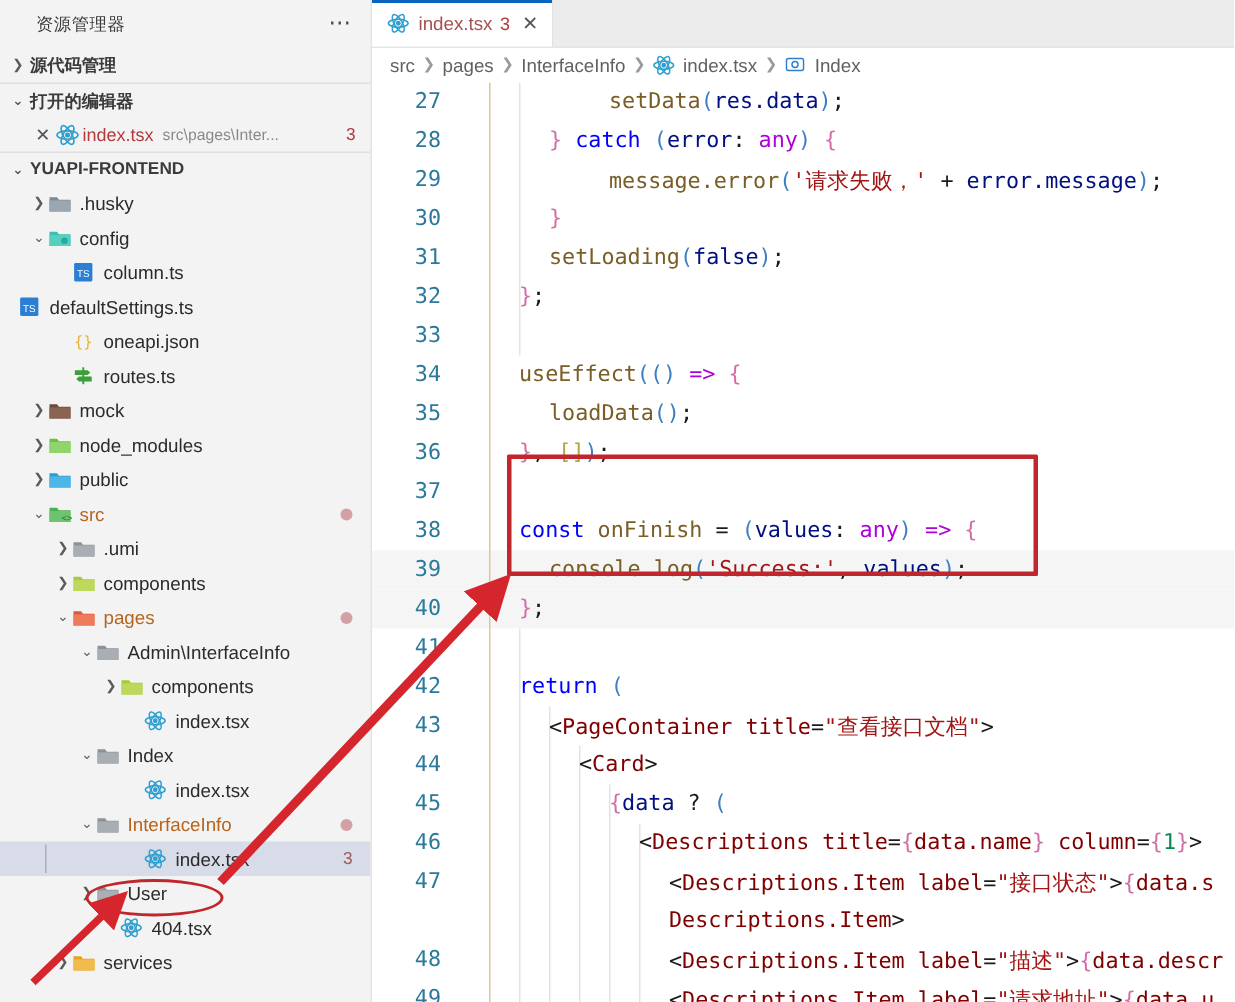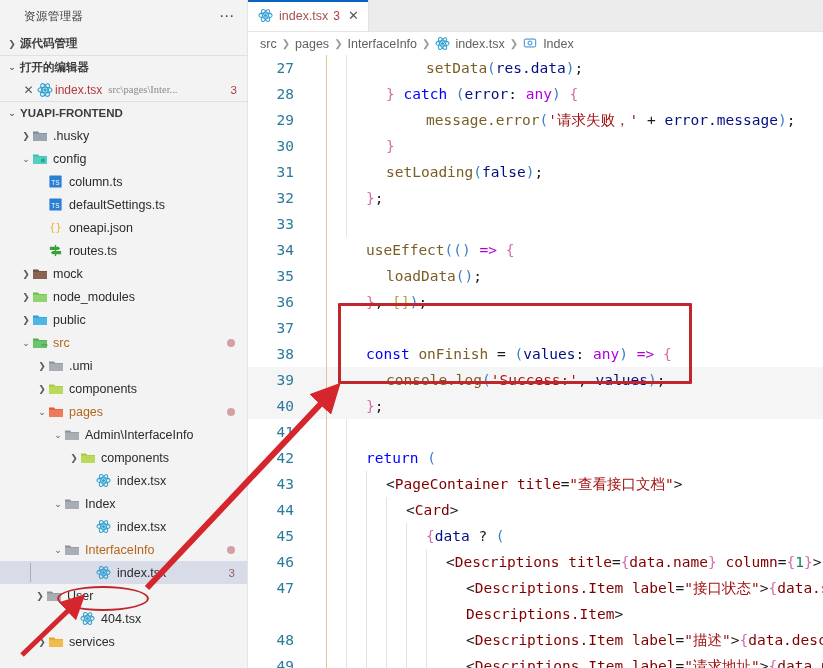--- a/index.html
+++ b/index.html
@@ -65,21 +65,21 @@
     font-size: 12px;
     padding-left: 20px;
     cursor: pointer;
   }
   .oe-close {
     width: 17px; flex: 0 0 17px;
     font-size: 12px; color: #555; text-align: center;
   }
   .oe-name { color: #b33a3a; margin-left: 2px; }
   .oe-path { color: #8a8a8a; font-size: 10.5px; margin-left: 6px;
-             overflow: hidden; white-space: nowrap; font-family: Liberation Serif, serif; }
+             overflow: hidden; white-space: nowrap; }
   .oe-badge { margin-left: auto; margin-right: 10px; color: #b33a3a; font-size: 11.5px; }
 
   .tree { font-size: 12.5px; color: #2b2b2b; }
   .row {
     height: 23px;
     display: flex; align-items: center;
     cursor: pointer;
     position: relative;
     white-space: nowrap;
   }
@@ -139,21 +139,20 @@
   .breadcrumb .sep { color: #9a9a9a; font-size: 10px; }
   .breadcrumb .crumb { cursor: pointer; display: flex; align-items: center; gap: 4px; }
 
   .code-area { position: relative; background: #ffffff; height: 613px; overflow: hidden; }
   .codeline {
     height: 26px;
     display: flex; align-items: center;
     font-family: "DejaVu Sans Mono", "Liberation Mono", monospace;
     font-size: 14.5px;
     white-space: pre;
-    gap: 20px;
   }
   .codeline.hl { background: #f5f5f5; }
   .gut {
     width: 62px; flex: 0 0 62px; text-align: right;
     padding-right: 16px;
     color: #2b7a9b; font-size: 14.5px;
     font-family: "DejaVu Sans Mono", "Liberation Mono", monospace;
   }
   .ctext { position: relative; padding-left: 16px; }
 
@@ -253,21 +252,21 @@
         <div class="row" style="padding-left: 36px;">
           <span class="twisty">&nbsp;</span>
           <span class="ic">
             <svg viewBox="0 0 16 16" width="15" height="15">
               <rect x="1.5" y="1.5" width="13" height="13" rx="1" fill="#2a7fd4"></rect>
               <text x="8" y="11.4" font-size="7" fill="#fff" text-anchor="middle" font-family="Liberation Sans, sans-serif">TS</text>
             </svg>
           </span>
           <span class="lbl">column.ts</span>
         </div>
-        <div class="row" style="padding-left: 36px;">
+        <div class="row" style="">
           <span class="twisty">&nbsp;</span>
           <span class="ic">
             <svg viewBox="0 0 16 16" width="15" height="15">
               <rect x="1.5" y="1.5" width="13" height="13" rx="1" fill="#2a7fd4"></rect>
               <text x="8" y="11.4" font-size="7" fill="#fff" text-anchor="middle" font-family="Liberation Sans, sans-serif">TS</text>
             </svg>
           </span>
           <span class="lbl">defaultSettings.ts</span>
         </div>
         <div class="row" style="padding-left: 36px;">
@@ -434,21 +433,21 @@
             <svg viewBox="0 0 16 16" width="15" height="15">
               <ellipse cx="8" cy="8" rx="7" ry="2.8" fill="none" stroke="#2f9fd0" stroke-width="1.1"></ellipse>
               <ellipse cx="8" cy="8" rx="7" ry="2.8" fill="none" stroke="#2f9fd0" stroke-width="1.1" transform="rotate(60 8 8)"></ellipse>
               <ellipse cx="8" cy="8" rx="7" ry="2.8" fill="none" stroke="#2f9fd0" stroke-width="1.1" transform="rotate(120 8 8)"></ellipse>
               <circle cx="8" cy="8" r="1.7" fill="#2f9fd0"></circle>
             </svg>
           </span>
           <span class="lbl">index.tsx</span>
           <span class="cnt">3</span>
         </div>
-        <div class="row" style="padding-left: 34px;">
+        <div class="row" style="padding-left: 52px;">
           <span class="twisty">❯</span>
           <span class="ic">
             <svg viewBox="0 0 16 16" width="16" height="16">
               <path d="M1 3.5h5l1.3 1.6H15V13H1z" fill="#8d9299"></path>
               <path d="M1 5.6h14V13H1z" fill="#a9aeb5"></path>
             </svg>
           </span>
           <span class="lbl">User</span>
         </div>
         <div class="row" style="padding-left: 68px;">

